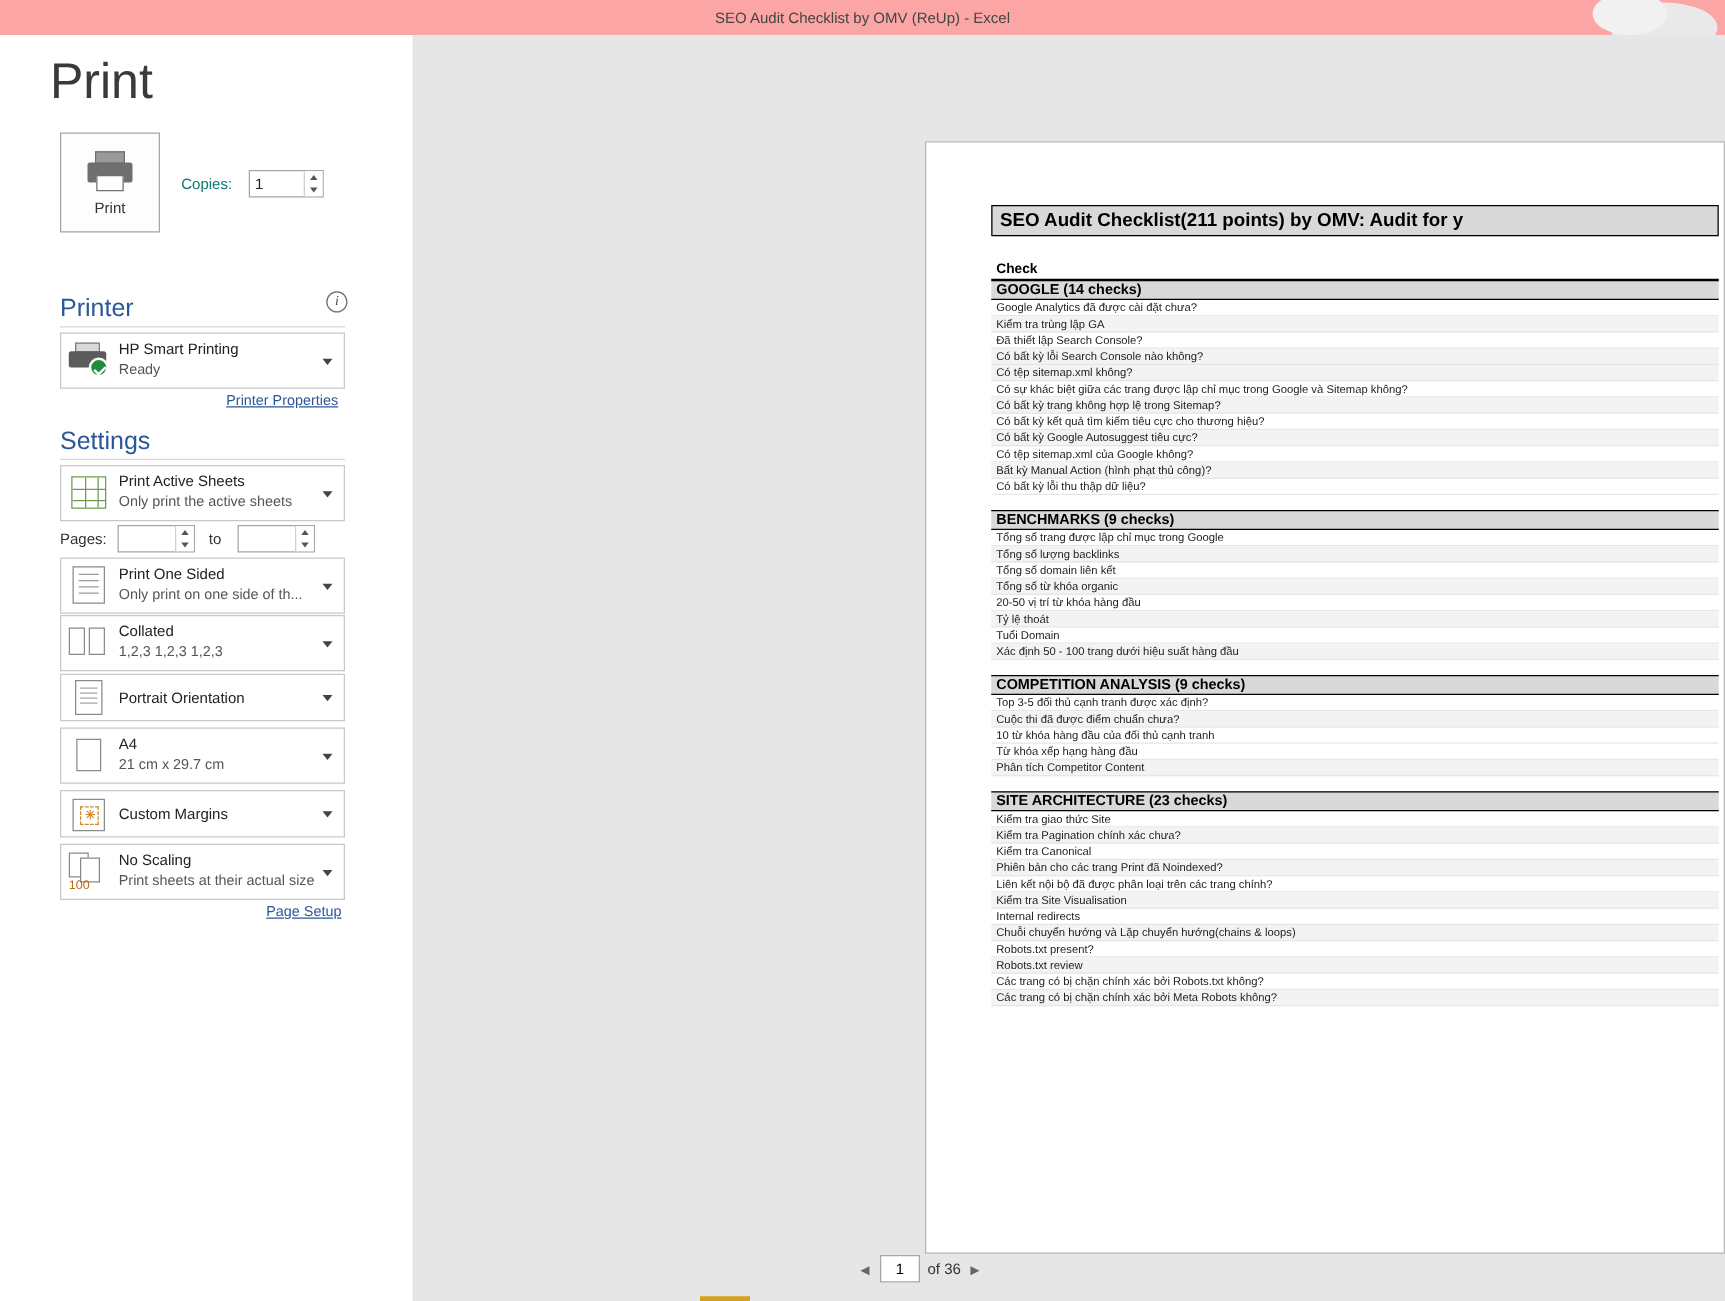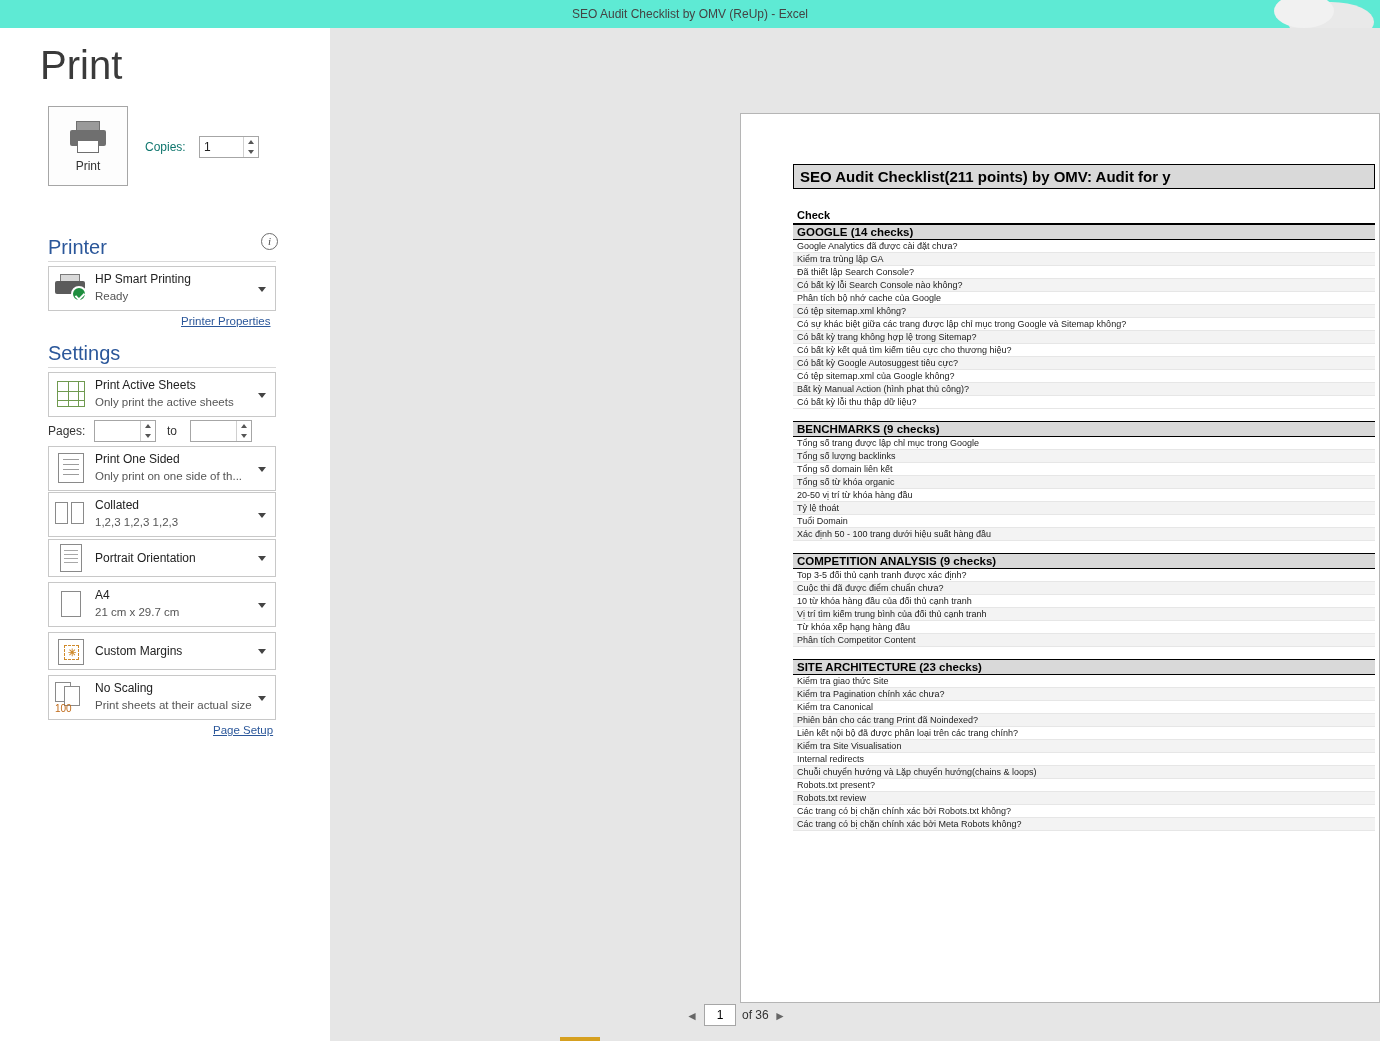--- a/index.html
+++ b/index.html
@@ -11,21 +11,21 @@
     overflow: hidden;
   }
   #app {
     position: relative;
     width: 1380px; height: 1041px;
     background: #ffffff;
   }
   
   .titlebar {
     position: absolute; top: 0; left: 0; width: 1380px; height: 28px;
-    background: #5eead4;
+    background: #fca5a5;
   }
   .titlebar .title {
     position: absolute; left: 0; right: 0; top: 7px;
     text-align: center; font-size: 12px; color: #444;
   }
   .titlebar .deco {
     position: absolute; right: 0; top: 0; width: 110px; height: 28px;
     overflow: hidden;
   }
   .titlebar .deco .cloud1 {
@@ -446,21 +446,20 @@
     <div class="page-sheet">
       <div class="sheet-inner">
         <div class="doc-title">SEO Audit Checklist(211 points) by OMV: Audit for y</div>
         <div class="doc-check-hdr">Check</div>
 
         <div class="grp">GOOGLE (14 checks)</div>
         <div class="row">Google Analytics đã được cài đặt chưa?</div>
         <div class="row alt">Kiểm tra trùng lập GA</div>
         <div class="row">Đã thiết lập Search Console?</div>
         <div class="row alt">Có bất kỳ lỗi Search Console nào không?</div>
-        <div class="row">Phân tích bộ nhớ cache của Google</div>
         <div class="row alt">Có tệp sitemap.xml không?</div>
         <div class="row">Có sự khác biệt giữa các trang được lập chỉ mục trong Google và Sitemap không?</div>
         <div class="row alt">Có bất kỳ trang không hợp lệ trong Sitemap?</div>
         <div class="row">Có bất kỳ kết quả tìm kiếm tiêu cực cho thương hiệu?</div>
         <div class="row alt">Có bất kỳ Google Autosuggest tiêu cực?</div>
         <div class="row">Có tệp sitemap.xml của Google không?</div>
         <div class="row alt">Bất kỳ Manual Action (hình phạt thủ công)?</div>
         <div class="row">Có bất kỳ lỗi thu thập dữ liệu?</div>
         <div class="gap"></div>
 
@@ -472,21 +471,20 @@
         <div class="row">20-50 vị trí từ khóa hàng đầu</div>
         <div class="row alt">Tỷ lệ thoát</div>
         <div class="row">Tuổi Domain</div>
         <div class="row alt">Xác định 50 - 100 trang dưới hiệu suất hàng đầu</div>
         <div class="gap"></div>
 
         <div class="grp">COMPETITION ANALYSIS (9 checks)</div>
         <div class="row">Top 3-5 đối thủ cạnh tranh được xác định?</div>
         <div class="row alt">Cuộc thi đã được điểm chuẩn chưa?</div>
         <div class="row">10 từ khóa hàng đầu của đối thủ cạnh tranh</div>
-        <div class="row alt">Vị trí tìm kiếm trung bình của đối thủ cạnh tranh</div>
         <div class="row">Từ khóa xếp hạng hàng đầu</div>
         <div class="row alt">Phân tích Competitor Content</div>
         <div class="gap"></div>
 
         <div class="grp">SITE ARCHITECTURE (23 checks)</div>
         <div class="row">Kiểm tra giao thức Site</div>
         <div class="row alt">Kiểm tra Pagination chính xác chưa?</div>
         <div class="row">Kiểm tra Canonical</div>
         <div class="row alt">Phiên bản cho các trang Print đã Noindexed?</div>
         <div class="row">Liên kết nội bộ đã được phân loại trên các trang chính?</div>

